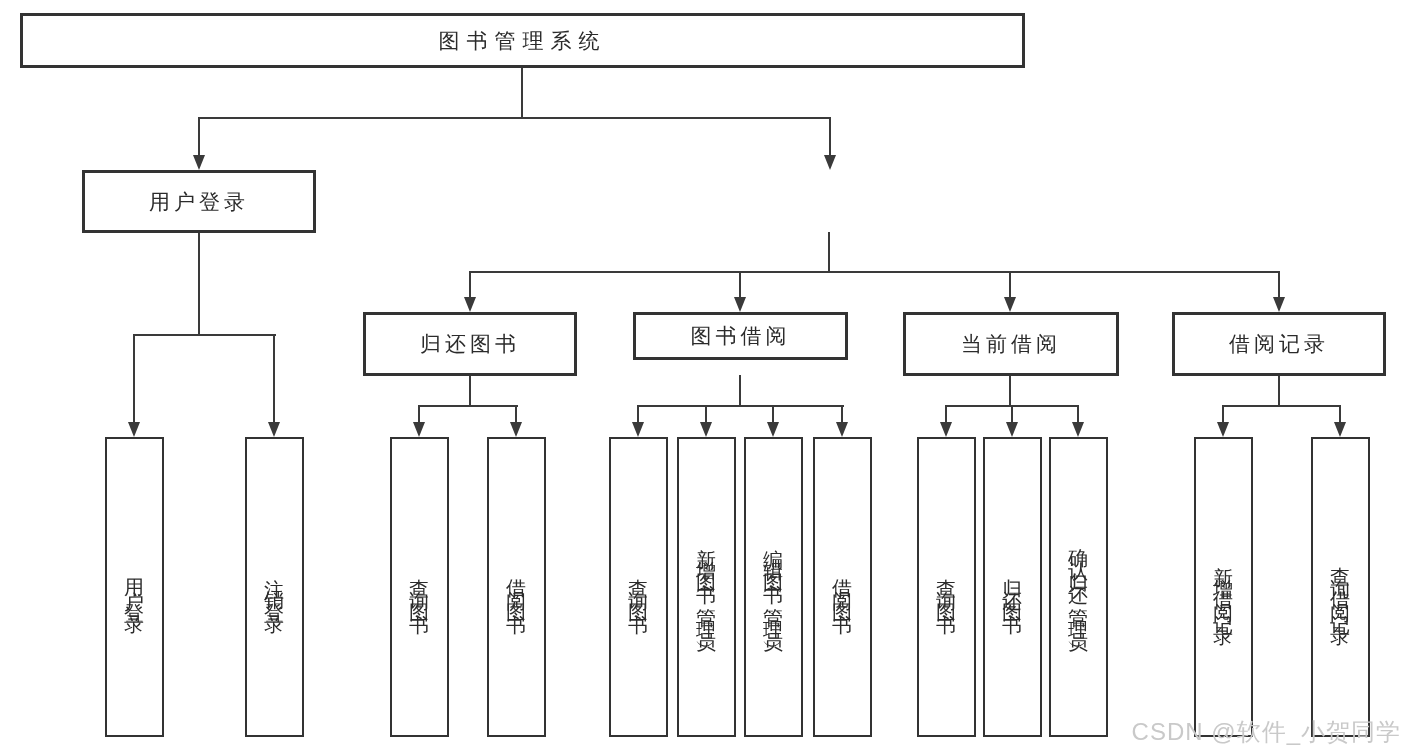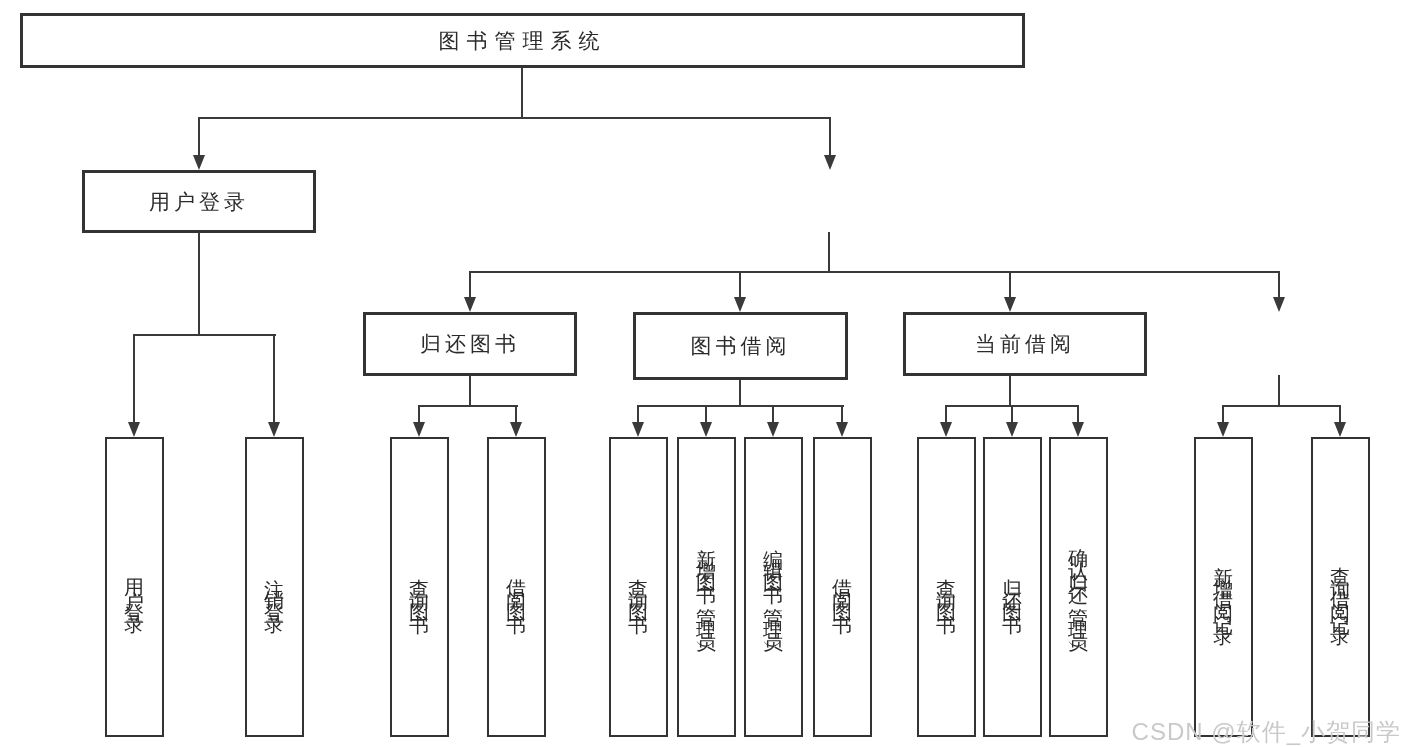--- a/index.html
+++ b/index.html
@@ -100,25 +100,28 @@
     <span>图书管理系统</span>
   </div>
 
   <div class="node" style="left:82px;top:170px;width:234px;height:63px">
     <span>用户登录</span>
   </div>
 
   <div class="node" style="left:363px;top:312px;width:214px;height:64px">
     <span>归还图书</span>
   </div>
-  <div class="node" style="left:633px;top:312px;width:215px;height:68px">
+  <div class="node" style="left:633px;top:312px;width:215px;height:48px">
     <span>图书借阅</span>
   </div>
-  <div class="node" style="left:903px;top:312px;width:244px;height:64px">
+  <div class="node" style="left:903px;top:312px;width:216px;height:64px">
     <span>当前借阅</span>
+  </div>
+  <div class="node" style="left:1172px;top:312px;width:214px;height:64px">
+    <span>借阅记录</span>
   </div>
 
   <div class="node vert" style="left:105px;top:437px;width:59px;height:300px">
     <span>用户登录</span>
   </div>
   <div class="node vert" style="left:245px;top:437px;width:59px;height:300px">
     <span>注销登录</span>
   </div>
 
   <div class="node vert" style="left:390px;top:437px;width:59px;height:300px">

